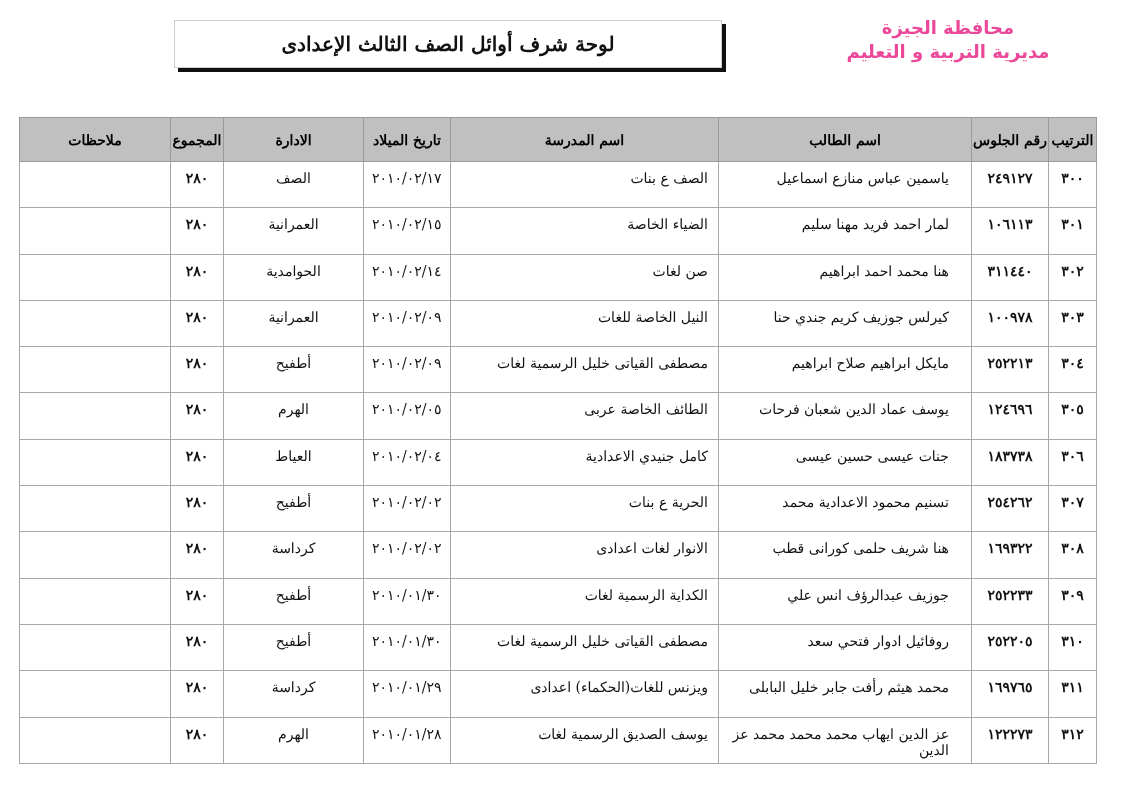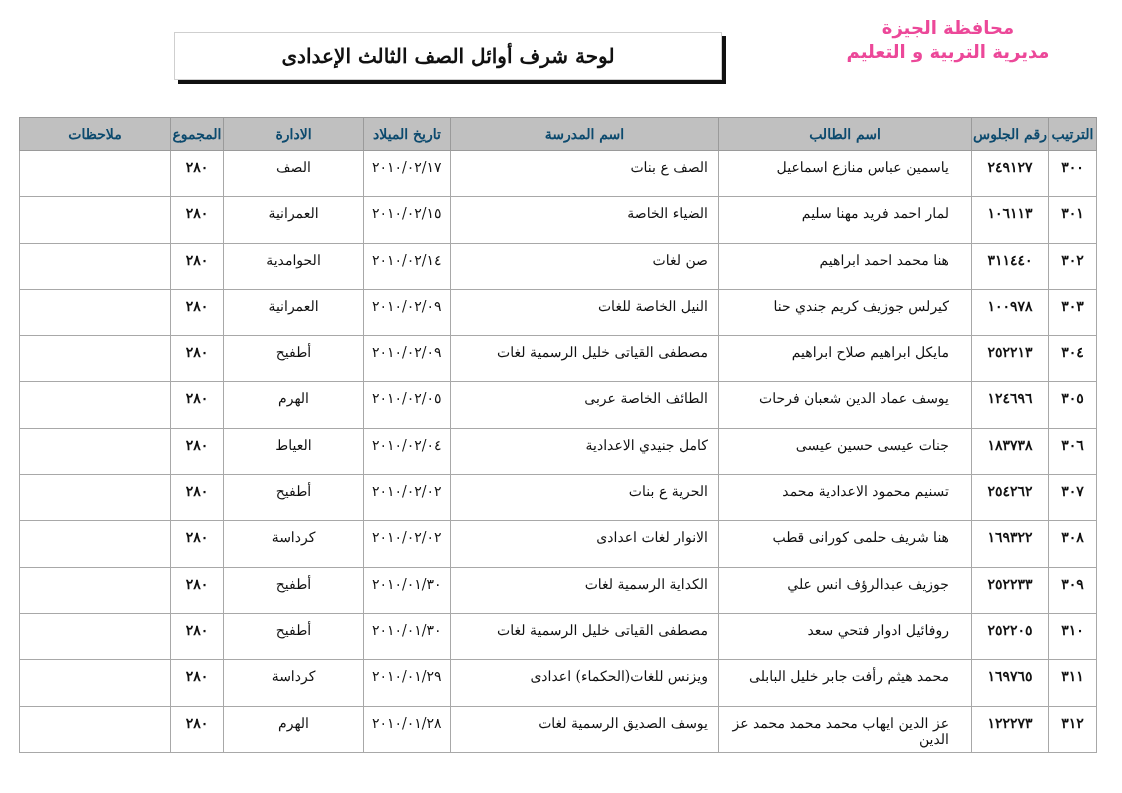--- a/index.html
+++ b/index.html
@@ -14,36 +14,36 @@
       position: absolute; top: 16px; right: 24px; width: 300px;
       text-align: center; direction: rtl;
       font-family: "DejaVu Sans", sans-serif; font-weight: bold;
       color: #ec4899; line-height: 24px;
     }
     .org-header .l1 { font-size: 18px; }
     .org-header .l2 { font-size: 18px; }
     .org-header .l3 { font-size: 18px; }
 
     .title-box {
-      position: absolute; left: 174px; top: 32px; width: 548px; height: 48px;
+      position: absolute; left: 174px; top: 20px; width: 548px; height: 48px;
       border: 1px solid #cfcfcf; background: #fff;
       box-shadow: 4px 4px 0 0 #111;
       display: flex; align-items: center; justify-content: center;
       direction: rtl;
     }
     .title-box span { font-size: 20px; font-weight: bold; color: #111; }
 
     table.honor {
       position: absolute; left: 19px; top: 117px; width: 1077px;
       border-collapse: collapse; direction: rtl; table-layout: fixed;
     }
     table.honor th {
-      background: #c0c0c0; color: #0c4a6e;
+      background: #c0c0c0; color: #000000;
       font-family: "DejaVu Serif", serif; font-weight: bold; font-size: 14px;
-      height: 33px; border: 1px solid #9a9a9a; text-align: center;
+      height: 44px; border: 1px solid #9a9a9a; text-align: center;
       vertical-align: middle;
     }
     table.honor td {
       height: 46.3px; border: 1px solid #a8a8a8; vertical-align: top;
       padding-top: 8px; font-size: 14px;
     }
     td.c-rank, td.c-seat { text-align: center; font-weight: bold; font-size: 13px; letter-spacing: 1px; }
     td.c-name { text-align: right; padding-right: 22px; font-size: 15px; }
     td.c-school { text-align: right; padding-right: 10px; font-size: 13px; }
     td.c-dob { text-align: left; padding-left: 8px; font-weight: normal; font-size: 12px; letter-spacing: 0.5px; border-right: 1px solid #555; border-left: 1px solid #555;}

